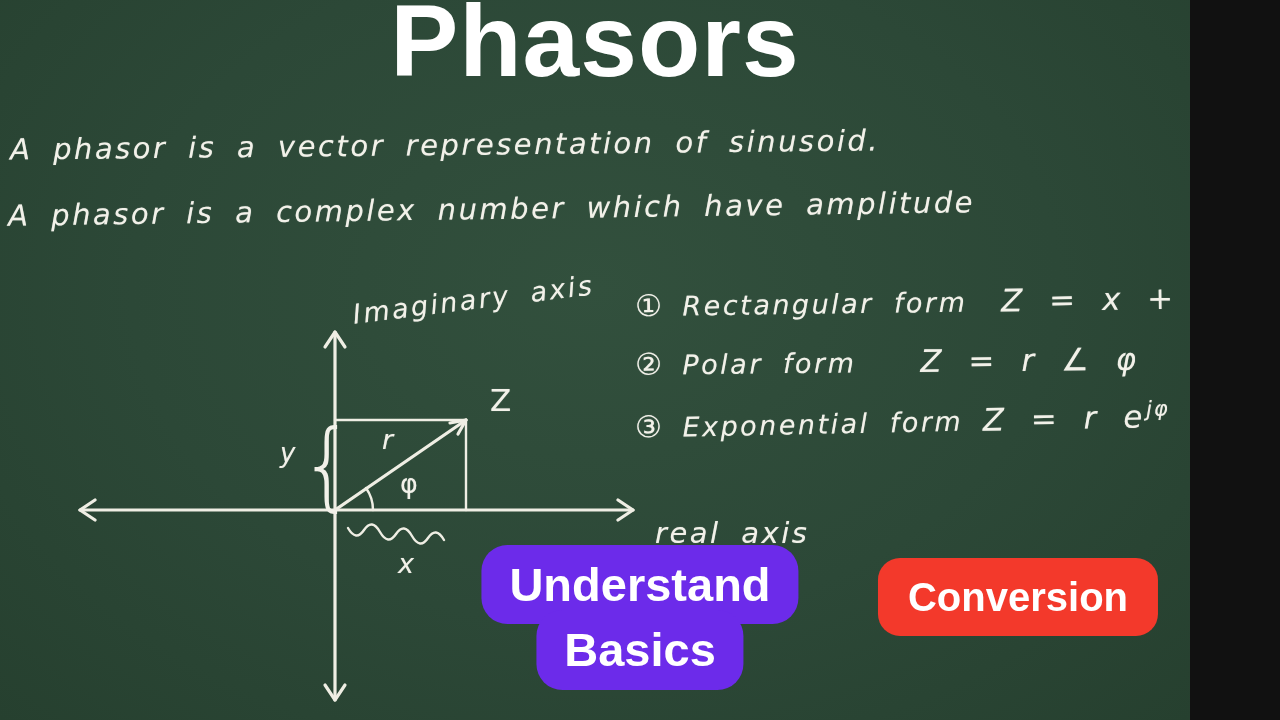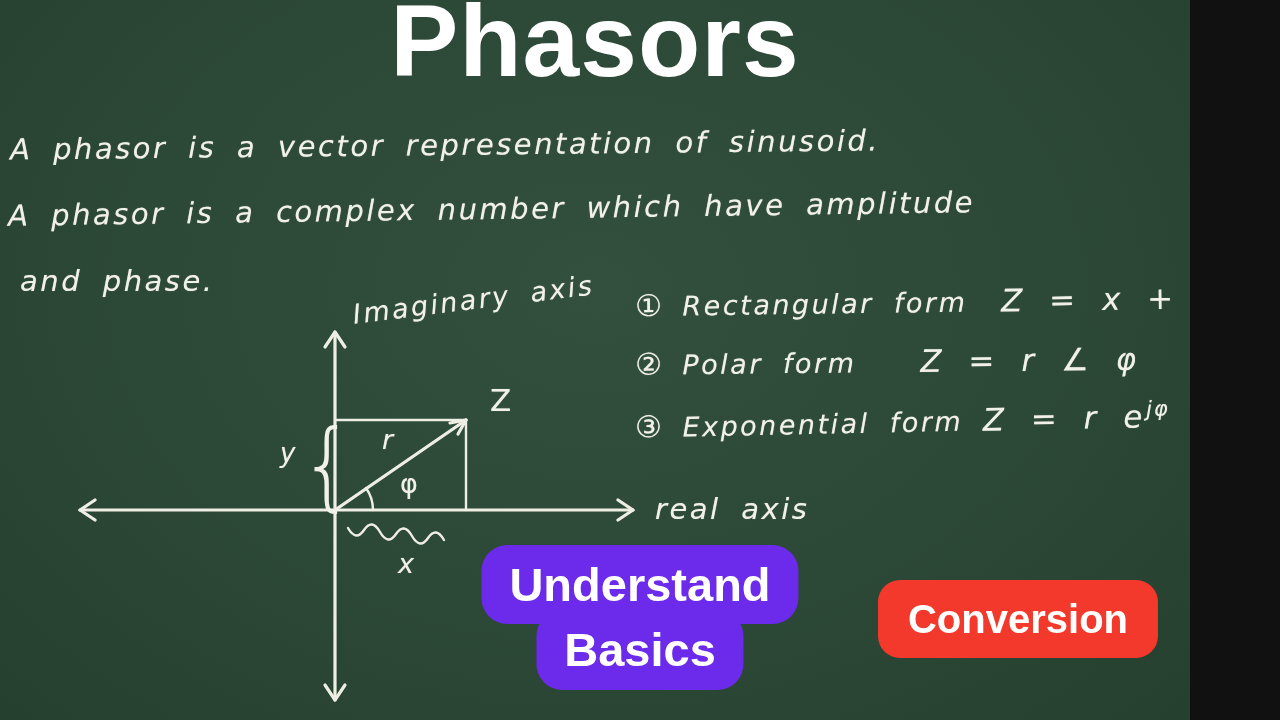--- a/index.html
+++ b/index.html
@@ -23,21 +23,21 @@
   .intro-1 { left:10px;  top:128px; transform:rotate(-0.6deg); }
   .intro-2 { left:8px;   top:192px; transform:rotate(-0.8deg); }
   .intro-3 { left:20px;  top:264px; }
 
   .axes-svg { position:absolute; left:0; top:0; width:1280px; height:720px; pointer-events:none; }
   .axes-svg path, .axes-svg line { stroke:#efeee4; stroke-width:3.2; fill:none; stroke-linecap:round; stroke-linejoin:round; }
   .axes-svg .thin { stroke-width:2.4; }
 
   .dlabel { position:absolute; white-space:nowrap; }
   .lbl-imag { left:352px; top:284px; font-size:27px; transform:rotate(-7deg); }
-  .lbl-real { left:655px; top:492px; font-size:29px; }
+  .lbl-real { left:655px; top:516px; font-size:29px; }
   .lbl-z    { left:490px; top:382px; font-size:31px; font-style:normal; }
   .lbl-r    { left:382px; top:424px; font-size:27px; }
   .lbl-phi  { left:400px; top:468px; font-size:27px; font-style:normal; }
   .lbl-y    { left:280px; top:438px; font-size:26px; }
   .lbl-brace{ left:300px; top:408px; font-size:86px; font-weight:200; font-style:normal;
               transform:scaleY(1.12); transform-origin:top left; text-shadow:none; }
   .lbl-x    { left:398px; top:548px; font-size:27px; }
 
   .form-row { position:absolute; left:635px; display:flex; align-items:baseline; white-space:nowrap; }
   .form-row .num  { font-size:30px; font-style:normal; margin-right:18px; }
@@ -52,35 +52,34 @@
   .badge-purple {
     position:absolute; left:640px; top:545px; transform:translateX(-50%);
     display:flex; flex-direction:column; align-items:center; z-index:3;
   }
   .badge-purple .pill {
     background:#6c2bea; border-radius:26px; padding:8px 28px;
     font-size:47px; line-height:1.35;
   }
   .badge-purple .pill + .pill { margin-top:-14px;text-align:center; }
   .badge-red {
-    position:absolute; left:1018px; top:580px; transform:translateX(-50%);
+    position:absolute; left:1018px; top:558px; transform:translateX(-50%);
     background:#f3392b; border-radius:22px; padding:12px 30px;
     font-size:40px; line-height:1.35; z-index:3;
   }
 </style>
 </head>
 <body>
 
 <div class="stage">
 
   <div class="title">Phasors</div>
 
   <div class="chalk intro intro-1">A phasor is a vector representation of sinusoid.</div>
   <div class="chalk intro intro-2">A phasor is a complex number which have amplitude</div>
-  <div class="chalk intro intro-3">and phase.</div>
 
   <svg class="axes-svg" viewBox="0 0 1280 720" aria-hidden="true">
 
     <path d="M335 332 L335 700"></path>
     <path d="M325 347 L335 332 L345 347"></path>
     <path d="M325 685 L335 700 L345 685"></path>
 
     <path d="M80 510 L633 510"></path>
     <path d="M95 500 L80 510 L95 520"></path>
     <path d="M618 500 L633 510 L618 520"></path>

